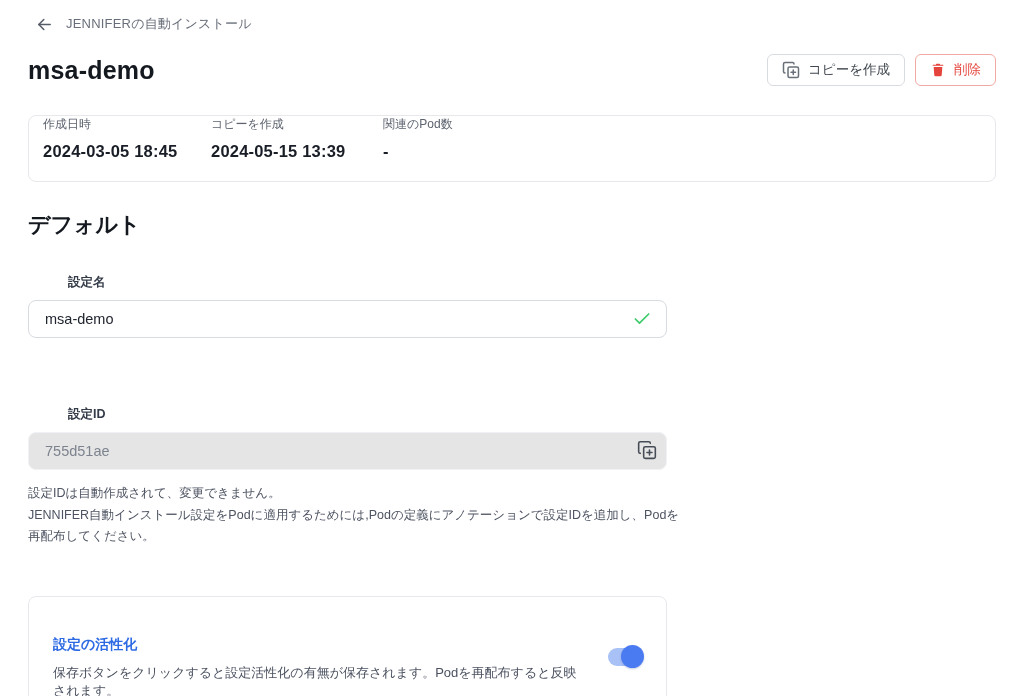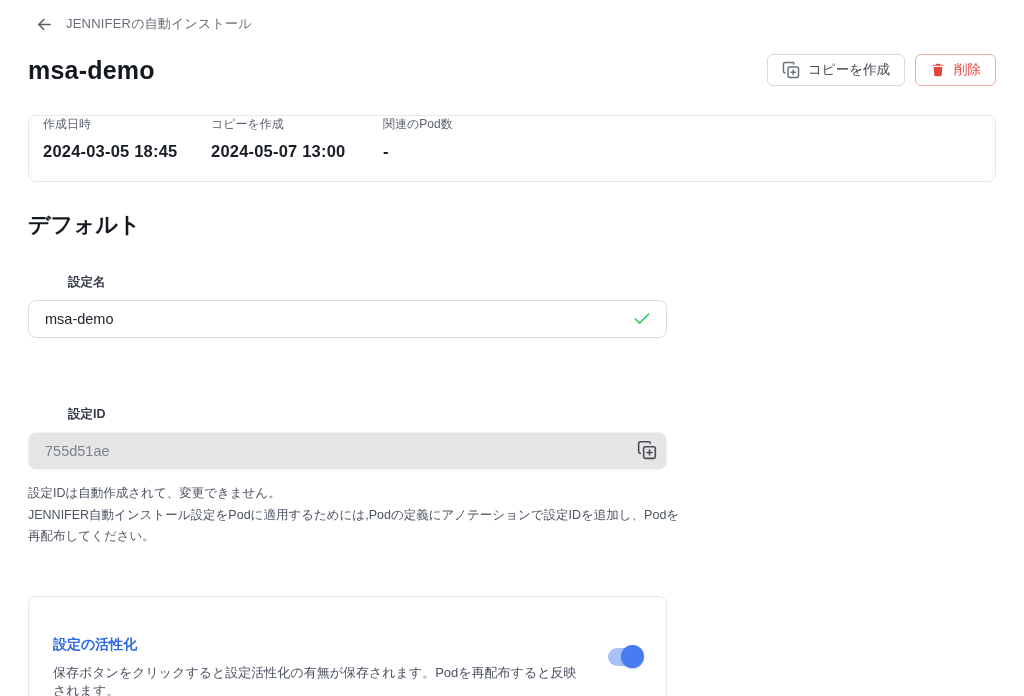--- a/index.html
+++ b/index.html
@@ -97,21 +97,21 @@
     </div>
   </div>
 
   <div class="meta-card">
     <div class="meta-col-1">
       <div class="meta-label">作成日時</div>
       <div class="meta-value">2024-03-05 18:45</div>
     </div>
     <div class="meta-col-2">
       <div class="meta-label">コピーを作成</div>
-      <div class="meta-value">2024-05-07 13:00</div>
+      <div class="meta-value">2024-05-15 13:39</div>
     </div>
     <div class="meta-col-3">
       <div class="meta-label">関連のPod数</div>
       <div class="meta-value">-</div>
     </div>
   </div>
 
   <h2 class="section-title">デフォルト</h2>
 
   <label class="field-label">設定名</label>

